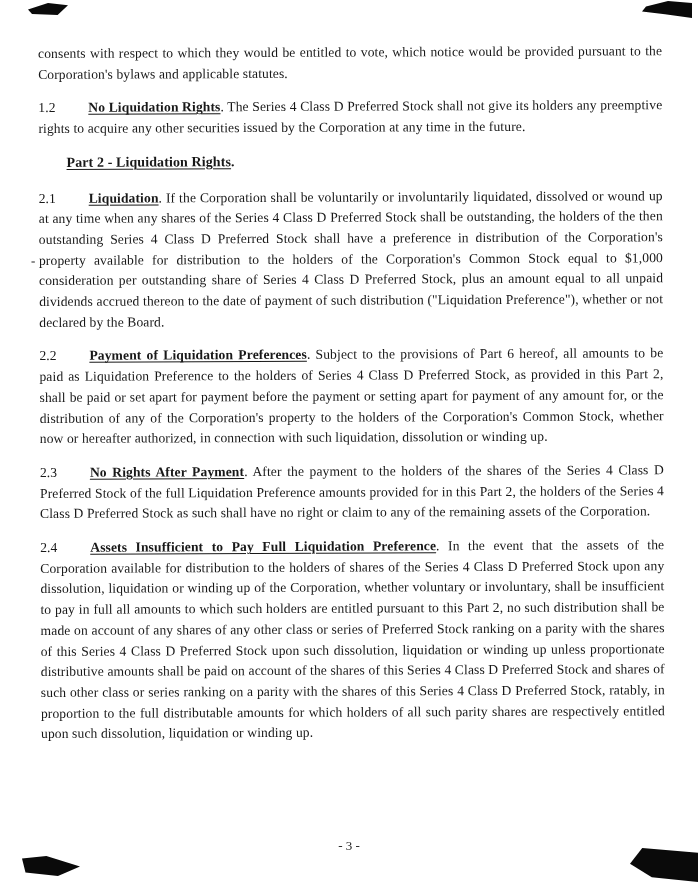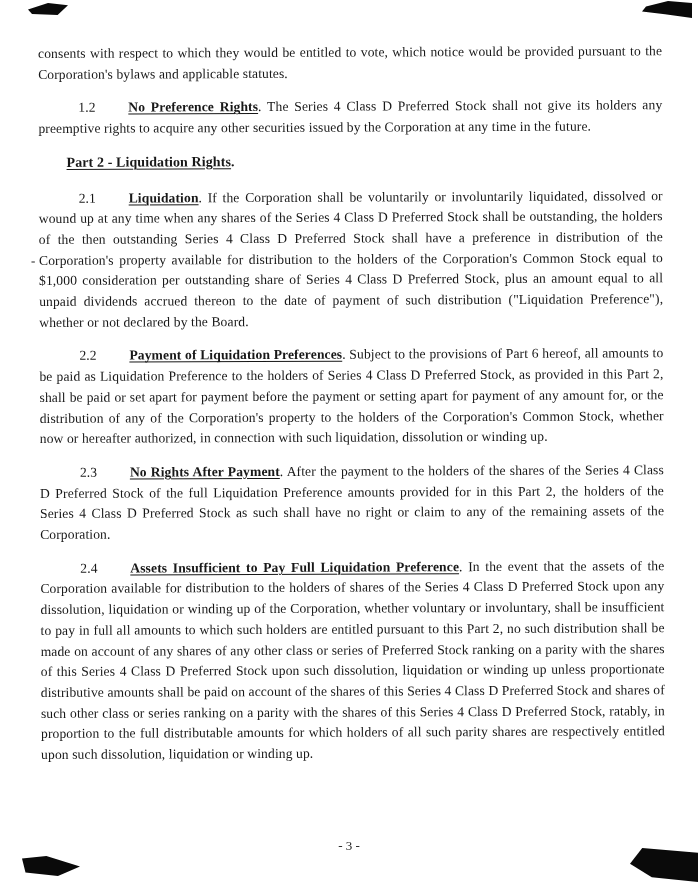--- a/index.html
+++ b/index.html
@@ -17,21 +17,21 @@
     left:38px;top:44px;
     width:624px;
     transform:rotate(-0.25deg);
     transform-origin:0 0;
     font-size:13.6px;
     line-height:20.7px;
     text-align:justify;
     letter-spacing:0.1px;
   }
   p{margin:0 0 13px 0;}
-  .sec-num{display:inline-block;width:50px;font-weight:400;margin-left:40px;}
+  .sec-num{display:inline-block;width:50px;font-weight:400;}
   .sec-head{font-weight:700;text-decoration:underline;text-underline-offset:2px;text-decoration-thickness:1.4px;}
   .part-head{font-weight:700;font-size:14px;margin:3px 0 15px 0;text-align:left;}
   .part-head .underlined{text-decoration:underline;text-underline-offset:2px;text-decoration-thickness:1.4px;margin-left:28px;}
   .footer{
     position:absolute;left:0;top:838px;width:100%;
     text-align:center;font-size:13px;color:#222;
   }
   
   .mark{position:absolute;background:#0a0a0a;}
   .mark-tl{left:28px;top:3px;width:40px;height:12px;
@@ -53,21 +53,21 @@
   <div class="mark mark-tr"></div>
   <div class="mark mark-bl"></div>
   <div class="mark mark-br"></div>
 
   <div class="content">
 
     <span class="stray">-</span>
 
     <p>consents with respect to which they would be entitled to vote, which notice would be provided pursuant to the Corporation's bylaws and applicable statutes.</p>
 
-    <p><span class="sec-num">1.2</span><span class="sec-head">No Preference Rights</span><span>. The Series 4 Class D Preferred Stock shall not give its holders any preemptive rights to acquire any other securities issued by the Corporation at any time in the future.</span></p>
+    <p><span class="sec-num">1.2</span><span class="sec-head">No Liquidation Rights</span><span>. The Series 4 Class D Preferred Stock shall not give its holders any preemptive rights to acquire any other securities issued by the Corporation at any time in the future.</span></p>
 
     <p class="part-head"><span class="underlined">Part 2 - Liquidation Rights</span><span>.</span></p>
 
     <p><span class="sec-num">2.1</span><span class="sec-head">Liquidation</span><span>. If the Corporation shall be voluntarily or involuntarily liquidated, dissolved or wound up at any time when any shares of the Series 4 Class D Preferred Stock shall be outstanding, the holders of the then outstanding Series 4 Class D Preferred Stock shall have a preference in distribution of the Corporation's property available for distribution to the holders of the Corporation's Common Stock equal to $1,000 consideration per outstanding share of Series 4 Class D Preferred Stock, plus an amount equal to all unpaid dividends accrued thereon to the date of payment of such distribution ("Liquidation Preference"), whether or not declared by the Board.</span></p>
 
     <p><span class="sec-num">2.2</span><span class="sec-head">Payment of Liquidation Preferences</span><span>. Subject to the provisions of Part 6 hereof, all amounts to be paid as Liquidation Preference to the holders of Series 4 Class D Preferred Stock, as provided in this Part 2, shall be paid or set apart for payment before the payment or setting apart for payment of any amount for, or the distribution of any of the Corporation's property to the holders of the Corporation's Common Stock, whether now or hereafter authorized, in connection with such liquidation, dissolution or winding up.</span></p>
 
     <p><span class="sec-num">2.3</span><span class="sec-head">No Rights After Payment</span><span>. After the payment to the holders of the shares of the Series 4 Class D Preferred Stock of the full Liquidation Preference amounts provided for in this Part 2, the holders of the Series 4 Class D Preferred Stock as such shall have no right or claim to any of the remaining assets of the Corporation.</span></p>
 
     <p><span class="sec-num">2.4</span><span class="sec-head">Assets Insufficient to Pay Full Liquidation Preference</span><span>. In the event that the assets of the Corporation available for distribution to the holders of shares of the Series 4 Class D Preferred Stock upon any dissolution, liquidation or winding up of the Corporation, whether voluntary or involuntary, shall be insufficient to pay in full all amounts to which such holders are entitled pursuant to this Part 2, no such distribution shall be made on account of any shares of any other class or series of Preferred Stock ranking on a parity with the shares of this Series 4 Class D Preferred Stock upon such dissolution, liquidation or winding up unless proportionate distributive amounts shall be paid on account of the shares of this Series 4 Class D Preferred Stock and shares of such other class or series ranking on a parity with the shares of this Series 4 Class D Preferred Stock, ratably, in proportion to the full distributable amounts for which holders of all such parity shares are respectively entitled upon such dissolution, liquidation or winding up.</span></p>

